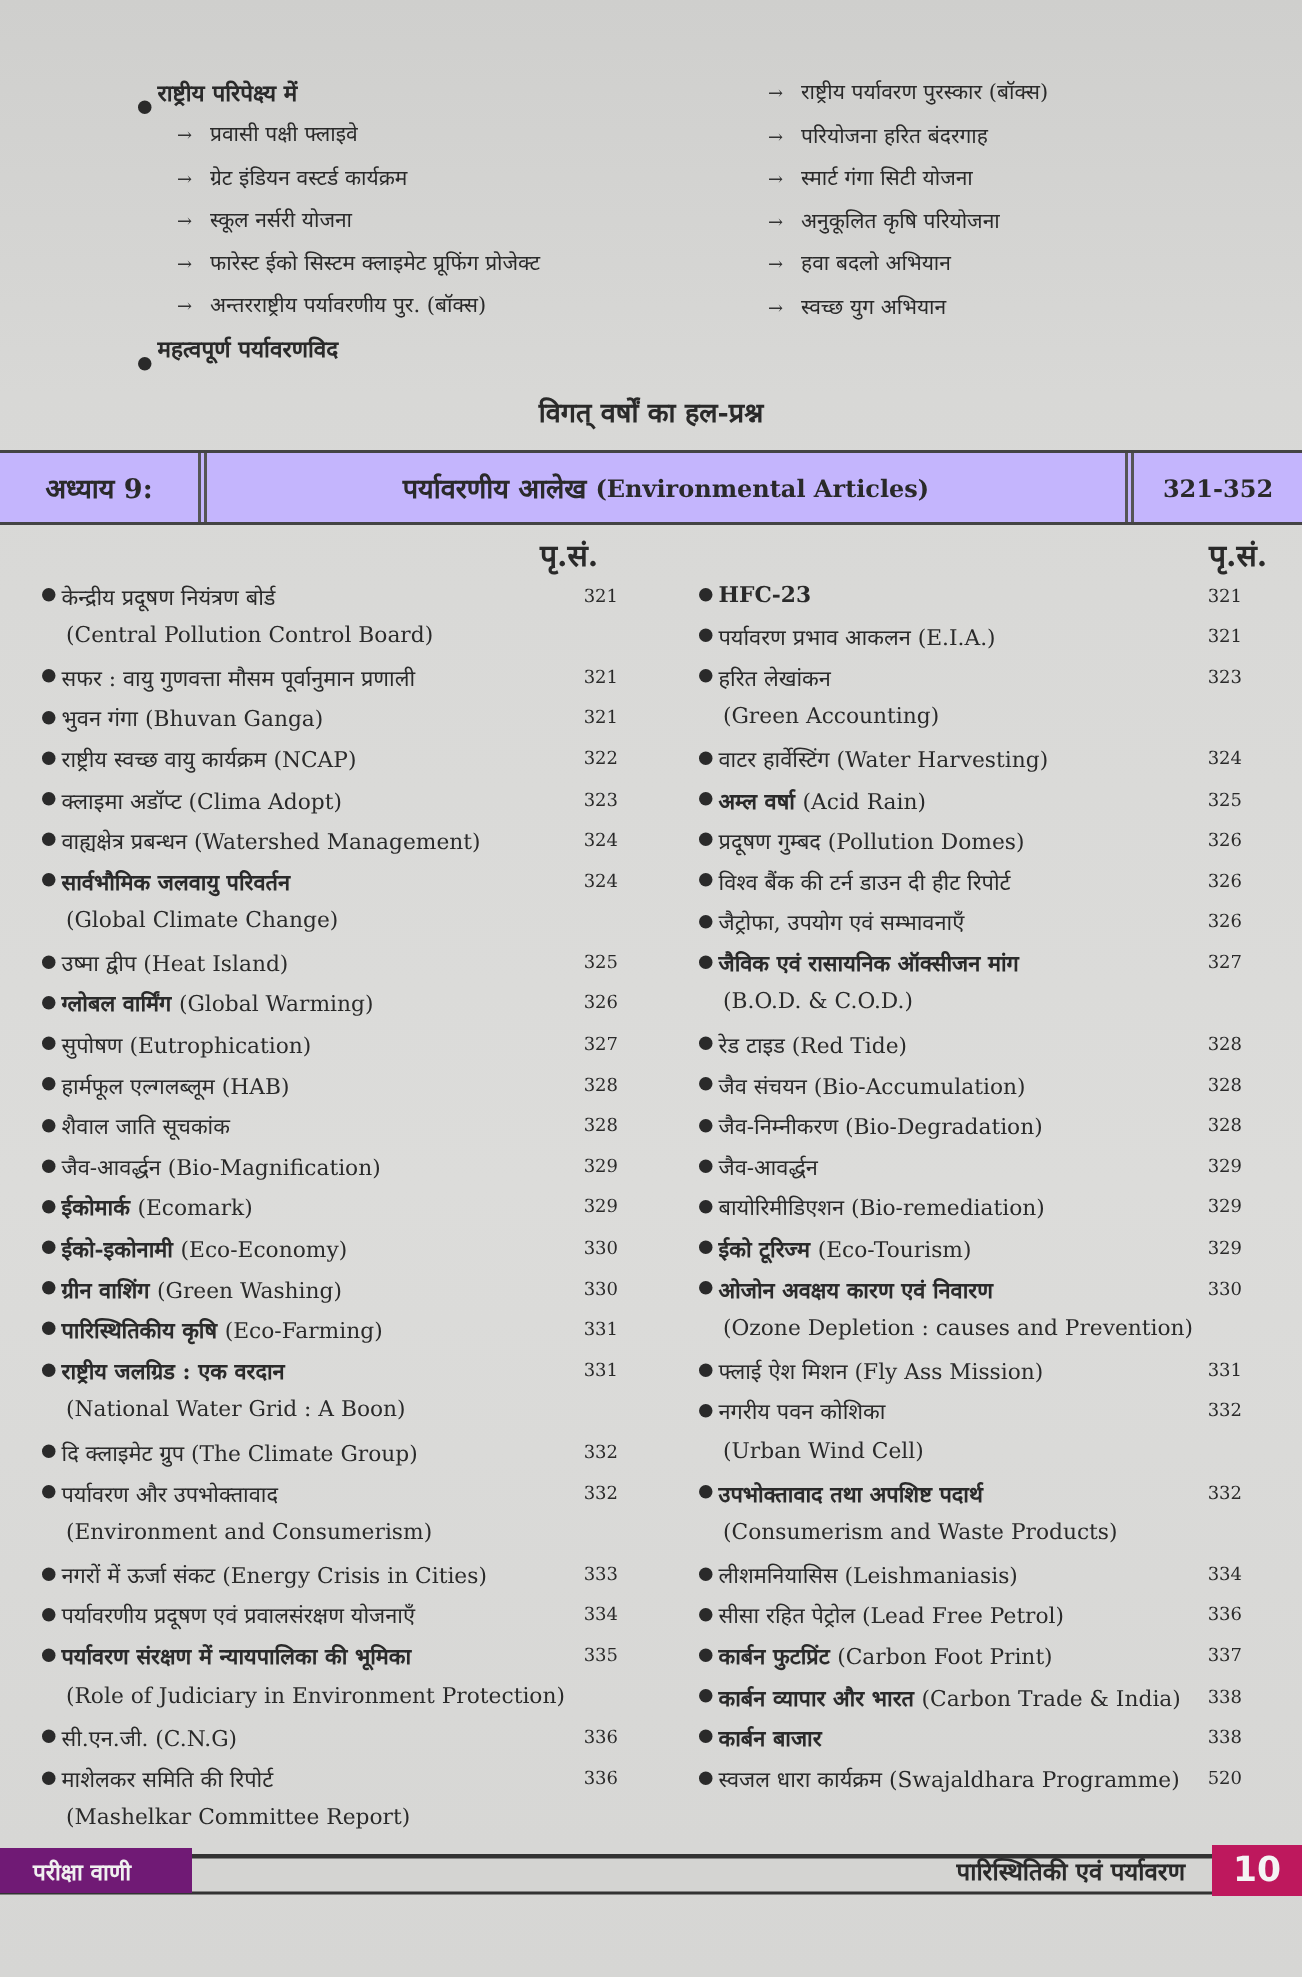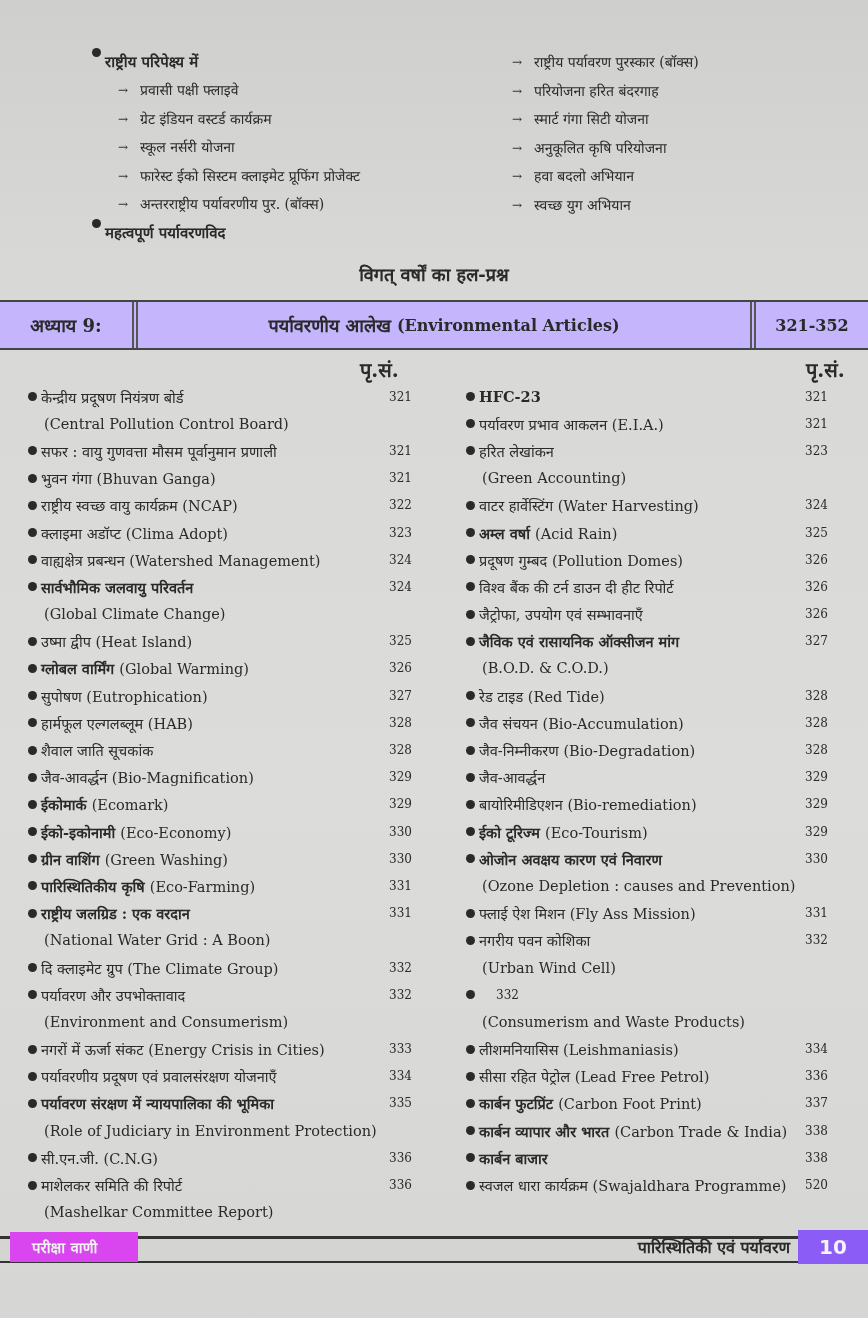--- a/index.html
+++ b/index.html
@@ -6,21 +6,21 @@
   body {
     width: 868px; height: 1318px; overflow: hidden;
     background: linear-gradient(180deg, #cfcfcd 0%, #d8d8d6 20%, #dcdcda 60%, #d6d6d4 100%);
     font-family: "DejaVu Serif", "Liberation Serif", serif;
     color: #2a2a2a;
     position: relative;
   }
   .topsec { position: absolute; left: 0; top: 48px; width: 868px; }
   .col-a { position: absolute; left: 92px; top: 0; }
   .col-b { position: absolute; left: 512px; top: 0; }
-  .topic { font-size: 15px; font-weight: bold; height: 28px; line-height: 28px; display: flex; align-items: flex-start; }
+  .topic { font-size: 15px; font-weight: bold; height: 28px; line-height: 28px; display: flex; align-items: flex-end; }
   .sub { font-size: 14px; height: 28.5px; line-height: 28.5px; display: flex; align-items: center; padding-left: 26px; }
   .col-b .sub { padding-left: 0; }
   .arrow { display: inline-block; width: 22px; font-size: 12px; color: #333; }
   .dot { display: inline-block; width: 9px; height: 9px; border-radius: 50%; background: #2a2a2a; margin-right: 4px; flex: 0 0 auto; }
 
   .prev-title { position: absolute; top: 262px; left: 0; width: 868px; text-align: center; font-size: 18px; font-weight: bold; }
 
   .chap { position: absolute; top: 300px; left: 0; width: 868px; height: 46px; border-top: 2px solid #444; border-bottom: 2px solid #444; display: flex; background: #c4b5fd; }
   .chap .c1 { width: 132px; display: flex; align-items: center; justify-content: center; font-size: 18px; font-weight: bold; border-right: 6px double #555; }
   .chap .c2 { flex: 1; display: flex; align-items: center; justify-content: center; font-size: 18px; font-weight: bold; border-right: 6px double #555; }
@@ -35,23 +35,23 @@
   .row { display: flex; align-items: center; height: 27.2px; font-size: 14.5px; position: relative; }
   .row .label { flex: 1; white-space: nowrap; }
   .row .label.bold { font-weight: bold; }
   .row .en { font-weight: normal; }
   .row .pg { width: 40px; text-align: right; font-size: 12px; }
   .row.cont { padding-left: 16px; }
   .row.cont .label { font-weight: normal; }
 
   .footer { position: absolute; top: 1232px; left: 0; width: 868px; height: 30px; }
   .footer .band { position: absolute; top: 4px; left: 0; width: 868px; height: 22px; border-top: 3px solid #333; border-bottom: 2px solid #333; background: #d4d4d2; }
-  .footer .lbox { position: absolute; left: 10px; top: 0; width: 128px; height: 30px; background: #d946ef; color: #f0f0f0; font-size: 15px; font-weight: bold; display: flex; align-items: center; padding-left: 22px; box-sizing: border-box; }
+  .footer .lbox { position: absolute; left: 0; top: 0; width: 128px; height: 30px; background: #701a75; color: #f0f0f0; font-size: 15px; font-weight: bold; display: flex; align-items: center; padding-left: 22px; box-sizing: border-box; }
   .footer .rtext { position: absolute; right: 78px; top: 4px; height: 40px; line-height: 24px; font-size: 16px; font-weight: bold; }
-  .footer .rbox { position: absolute; right: 0; top: -2px; width: 70px; height: 34px; background: #8b5cf6; color: #f4f4f4; font-family: "DejaVu Sans", sans-serif; font-size: 20px; font-weight: bold; display: flex; align-items: center; justify-content: center; }
+  .footer .rbox { position: absolute; right: 0; top: -2px; width: 60px; height: 34px; background: #be185d; color: #f4f4f4; font-family: "DejaVu Sans", sans-serif; font-size: 23px; font-weight: bold; display: flex; align-items: center; justify-content: center; }
 </style>
 </head>
 <body>
 
 <div class="topsec">
   <div class="col-a">
     <div class="topic">
       <span class="dot"></span>
       <span>राष्ट्रीय परिपेक्ष्य में</span>
     </div>
@@ -365,20 +365,21 @@
     <div class="row">
       <span class="dot"></span>
       <span class="label"><span>नगरीय पवन कोशिका</span></span>
       <span class="pg">332</span>
     </div>
     <div class="row cont">
       <span class="label">(Urban Wind Cell)</span>
     </div>
     <div class="row">
       <span class="dot"></span>
+      <span class="label bold"><span>उपभोक्तावाद तथा अपशिष्ट पदार्थ</span></span>
       <span class="pg">332</span>
     </div>
     <div class="row cont">
       <span class="label">(Consumerism and Waste Products)</span>
     </div>
     <div class="row">
       <span class="dot"></span>
       <span class="label"><span>लीशमनियासिस</span> <span class="en">(Leishmaniasis)</span></span>
       <span class="pg">334</span>
     </div>

